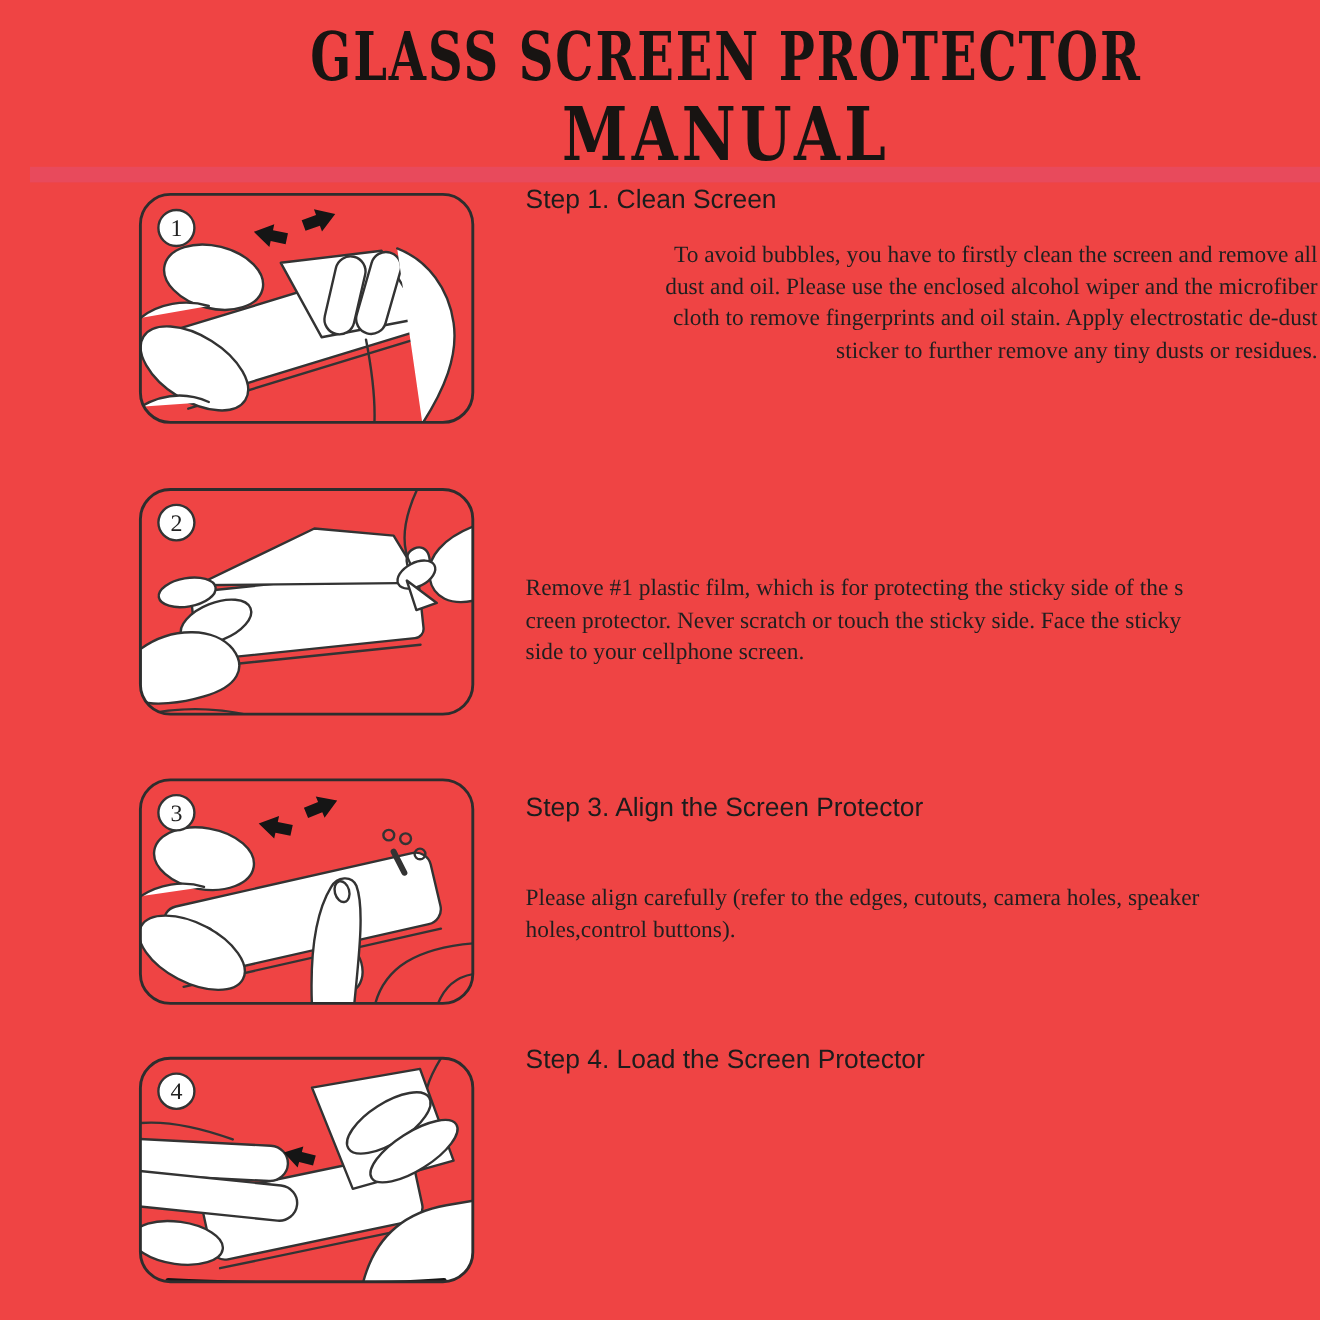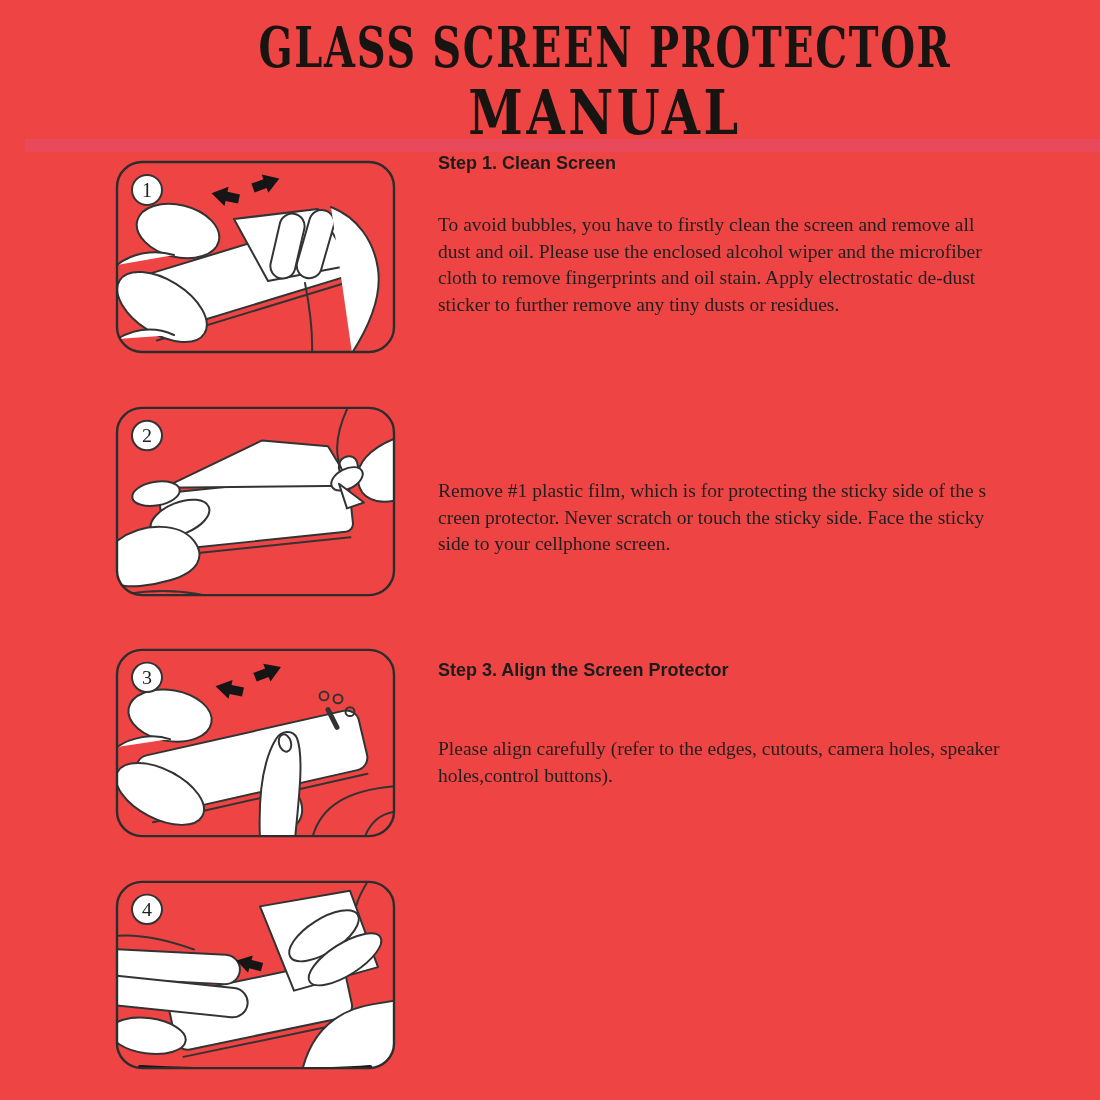--- a/index.html
+++ b/index.html
@@ -22,29 +22,29 @@
   
   .panel{position:absolute;left:112px;width:287px;}
   .panel svg{display:block;width:100%;height:100%;}
   #panel1{top:157px;height:200px;}
   #panel2{top:403px;height:197px;}
   #panel3{top:645px;height:196px;}
   #panel4{top:877px;height:196px;}
   
   .step-heading{
     position:absolute;left:438px;font-family:"Liberation Sans",sans-serif;
-    font-weight:700;font-size:18px;color:#1c1c1c;letter-spacing:0px;white-space:nowrap;
+    font-weight:400;font-size:22px;color:#1c1c1c;letter-spacing:0px;white-space:nowrap;
   }
   #h1{top:153px;} #h2{top:398px;} #h3{top:640px;margin-top:20px;} #h4{top:870px;}
   .step-body{
     position:absolute;left:438px;width:660px;
     font-family:"Liberation Serif",serif;font-size:19.5px;line-height:26.5px;color:#1f1f1f;
     white-space:pre-line;
   }
-  #b1{top:212px;} #b2:{}
+  #b1{top:200px;text-align:right;} #b2:{}
   #b2{top:452px;margin-top:26px;} #b3{top:736px;} #b4{top:918px;}
   
   .badge-num{font-family:"Liberation Serif",serif;font-size:20px;fill:#222;}
 </style>
 </head>
 <body>
 
 <div class="canvas">
 
   <div class="title-line title-line1">GLASS SCREEN PROTECTOR</div>
@@ -228,14 +228,15 @@
 sticker to further remove any tiny dusts or residues.</div>
 
   <div class="step-body" id="b2">Remove #1 plastic film, which is for protecting the sticky side of the s
 creen protector. Never scratch or touch the sticky side. Face the sticky
 side to your cellphone screen.</div>
 
   <div class="step-heading" id="h3">Step 3. Align the Screen Protector</div>
   <div class="step-body" id="b3">Please align carefully (refer to the edges, cutouts, camera holes, speaker
 holes,control buttons).</div>
 
+  <div class="step-heading" id="h4">Step 4. Load the Screen Protector</div>
 
 </div>
 
 </body></html>

